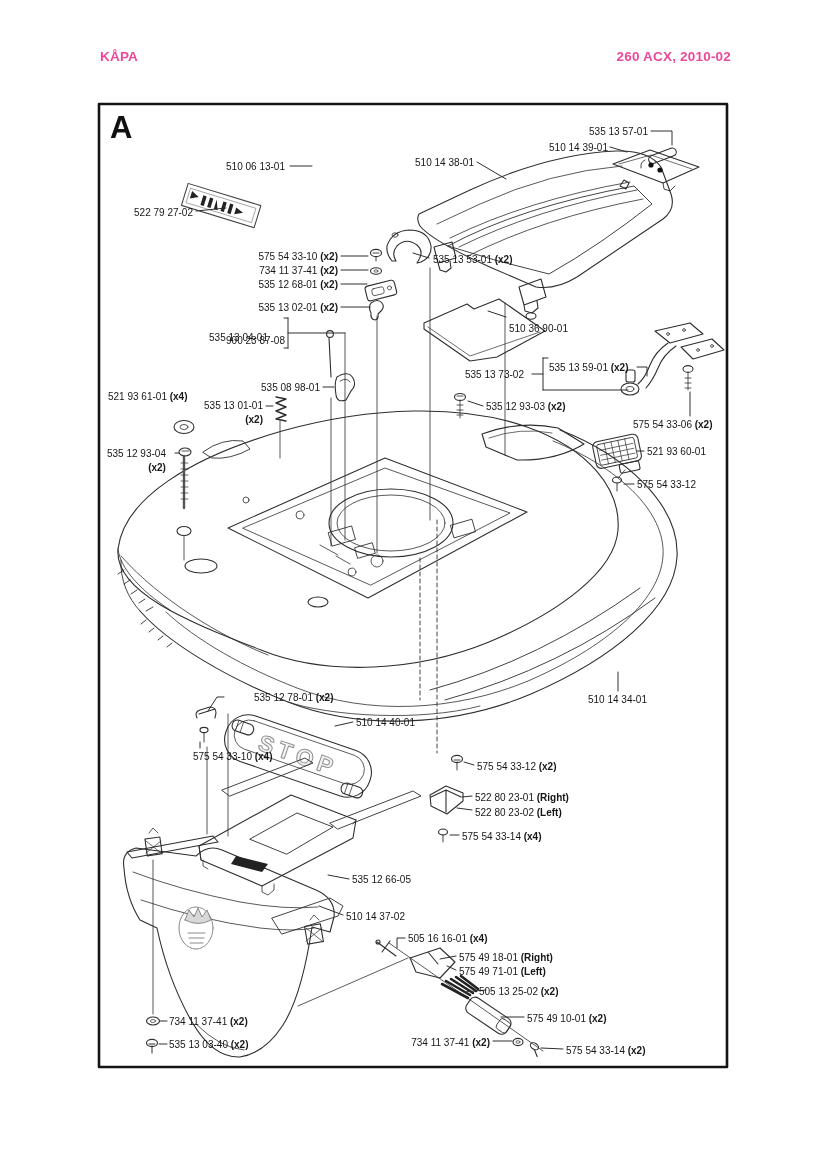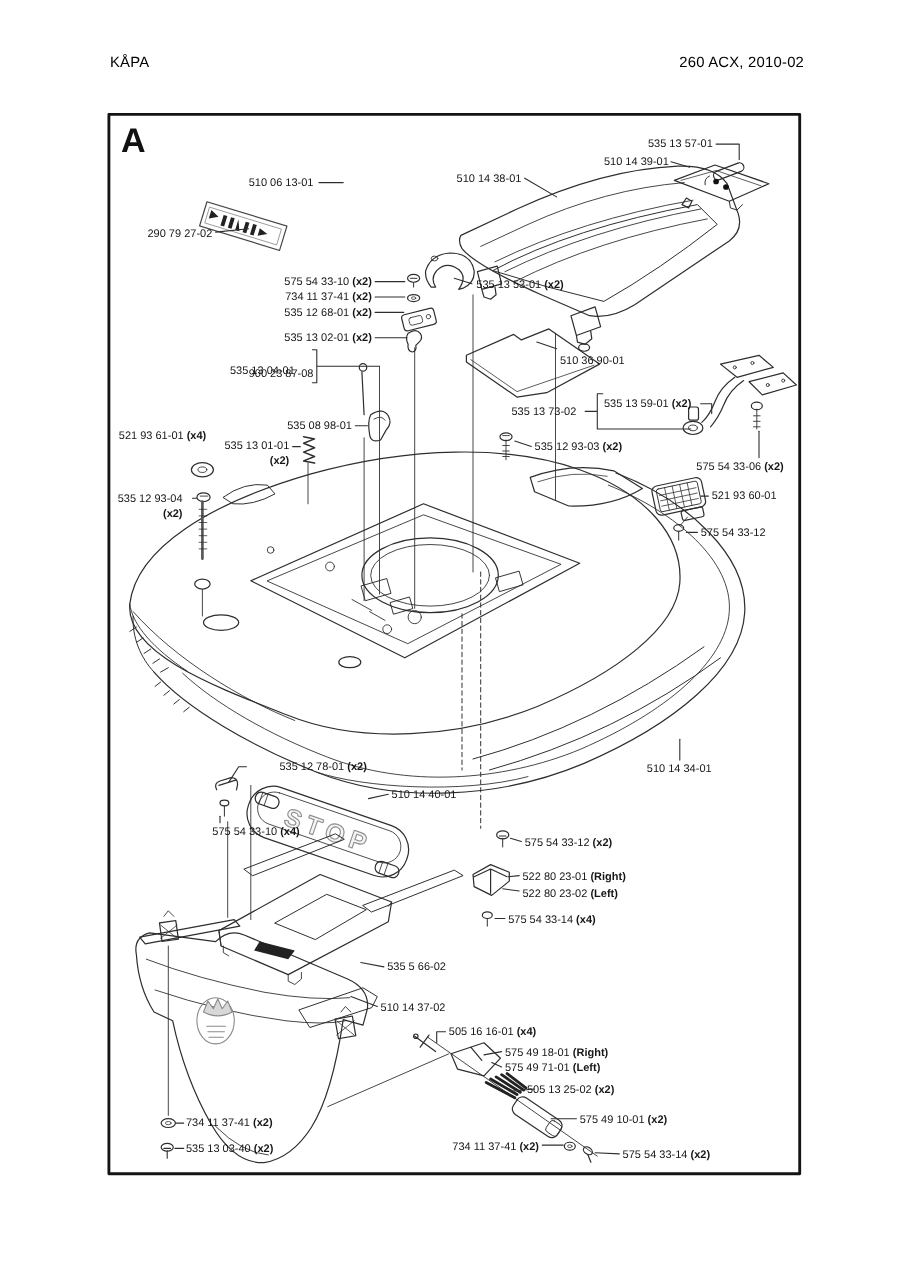--- a/index.html
+++ b/index.html
@@ -1,18 +1,18 @@
 <!DOCTYPE html>
 <html><head>
 <meta charset="utf-8">
 <style>
   html,body{margin:0;padding:0;background:#ffffff;}
   #page{position:relative;width:826px;height:1169px;background:#fff;overflow:hidden;
         font-family:"Liberation Sans",sans-serif;color:#1c1c1c;}
-  .hdr{position:absolute;top:49px;font-size:13.5px;letter-spacing:.2px;color:#000000;}
+  .hdr{position:absolute;top:49px;font-size:13.5px;letter-spacing:.2px;color:#ec4899;font-weight:bold;}
   #hdr-left{left:100px;}
   #hdr-right{right:95px;}
   #art{position:absolute;left:0;top:0;}
   #section-letter{position:absolute;left:110px;top:110px;font-size:31px;font-weight:bold;color:#111;}
   #labels-layer{position:absolute;left:0;top:0;width:826px;height:1169px;pointer-events:none;}
   .plabel{position:absolute;font-size:10px;line-height:13.5px;white-space:nowrap;color:#161616;}
   .plabel .b{font-weight:bold;}
   .plabel .l2{text-align:right;}
 </style>
 </head>
@@ -314,21 +314,21 @@
       </g>
     </g>
   </svg>
 
   <div id="section-letter">A</div>
   <div id="labels-layer">
       <div class="plabel" style="right: 541px; text-align: right; top: 160px;">
         <div><span>510 06 13-01</span></div>
       </div>
       <div class="plabel" style="right: 633px; text-align: right; top: 206px;">
-        <div><span>290 79 27-02</span></div>
+        <div><span>522 79 27-02</span></div>
       </div>
       <div class="plabel" style="right: 488px; text-align: right; top: 250px;">
         <div><span>575 54 33-10</span><span class="b">&nbsp;(x2)</span></div>
       </div>
       <div class="plabel" style="right: 488px; text-align: right; top: 264px;">
         <div><span>734 11 37-41</span><span class="b">&nbsp;(x2)</span></div>
       </div>
       <div class="plabel" style="right: 488px; text-align: right; top: 278px;">
         <div><span>535 12 68-01</span><span class="b">&nbsp;(x2)</span></div>
       </div>
@@ -406,21 +406,21 @@
       <div class="plabel" style="left: 475px; top: 791px;">
         <div><span>522 80 23-01</span><span class="b">&nbsp;(Right)</span></div>
       </div>
       <div class="plabel" style="left: 475px; top: 806px;">
         <div><span>522 80 23-02</span><span class="b">&nbsp;(Left)</span></div>
       </div>
       <div class="plabel" style="left: 462px; top: 830px;">
         <div><span>575 54 33-14</span><span class="b">&nbsp;(x4)</span></div>
       </div>
       <div class="plabel" style="left: 352px; top: 873px;">
-        <div><span>535 5 66-02</span></div>
+        <div><span>535 12 66-05</span></div>
       </div>
       <div class="plabel" style="left: 346px; top: 910px;">
         <div><span>510 14 37-02</span></div>
       </div>
       <div class="plabel" style="left: 408px; top: 932px;">
         <div><span>505 16 16-01</span><span class="b">&nbsp;(x4)</span></div>
       </div>
       <div class="plabel" style="left: 459px; top: 951px; text-align: right;">
         <div><span>575 49 18-01</span><span class="b">&nbsp;(Right)</span></div>
       </div>

